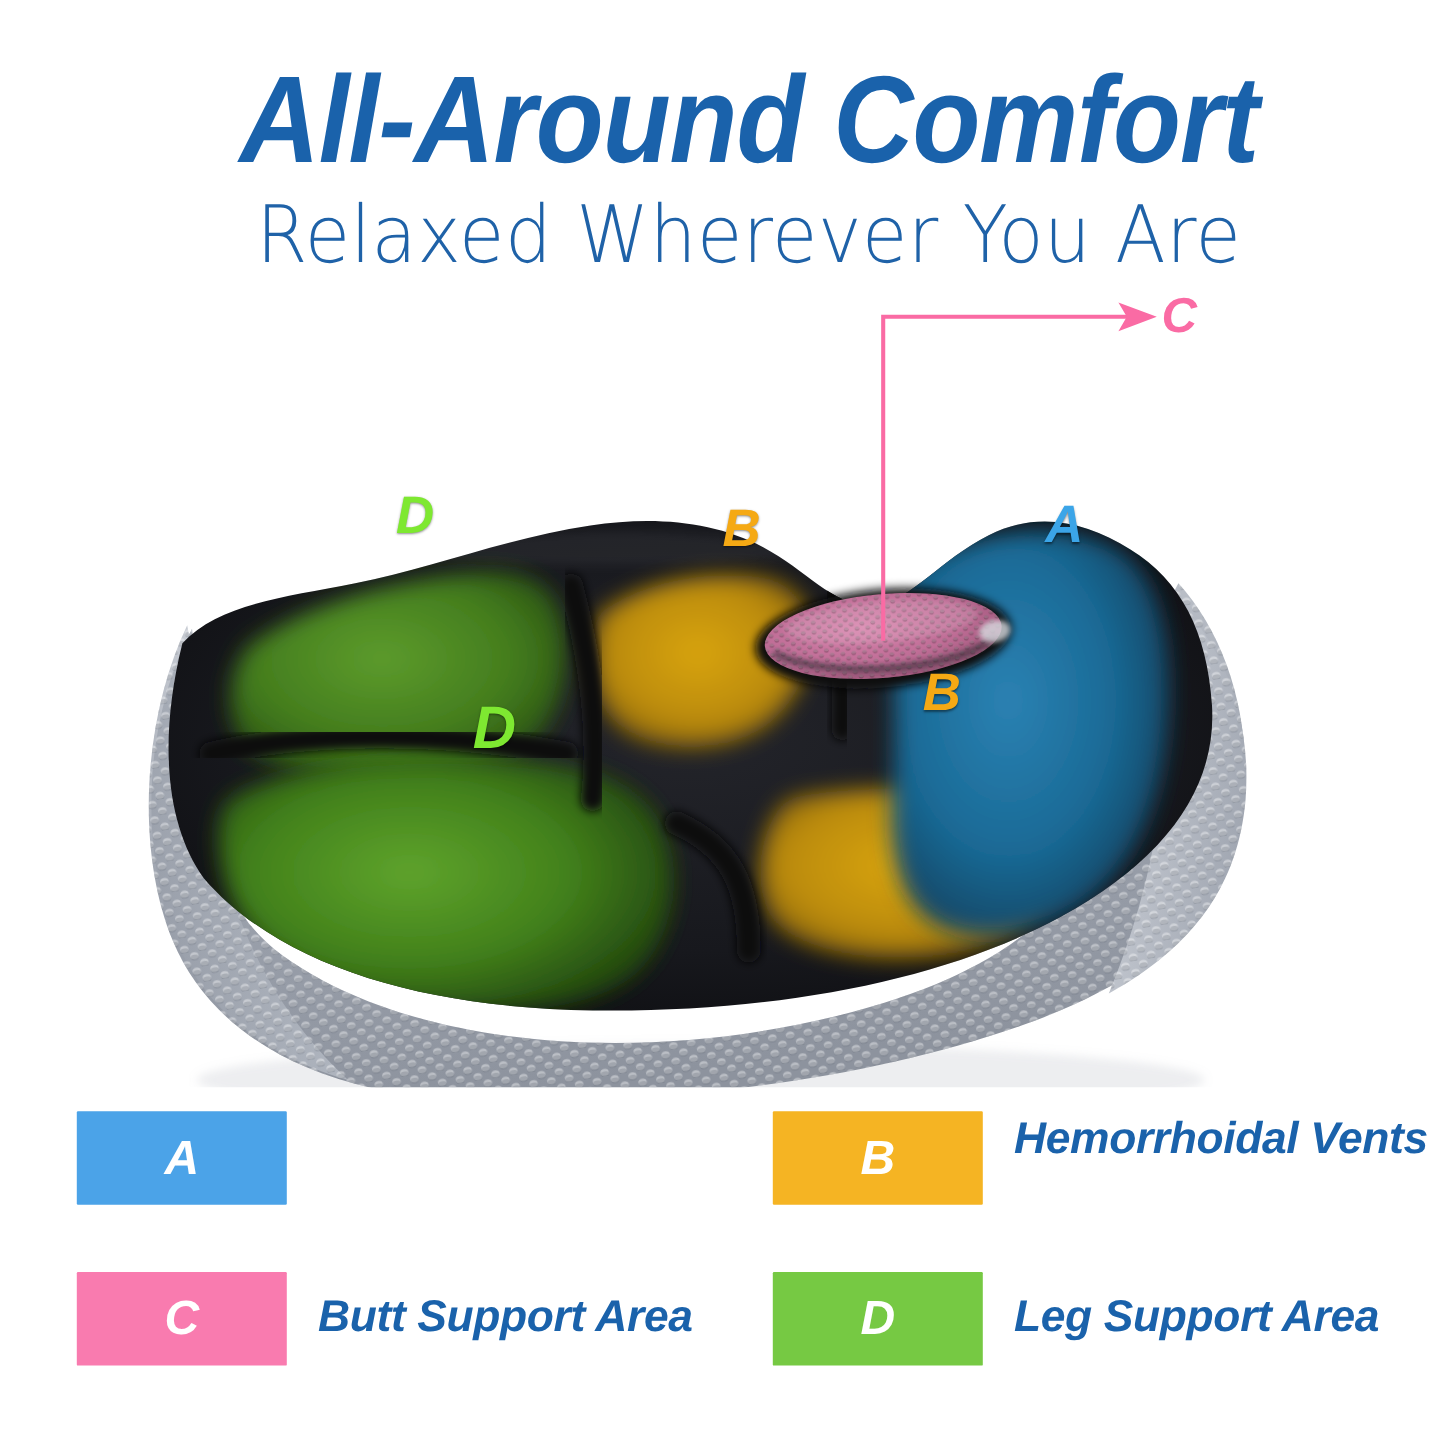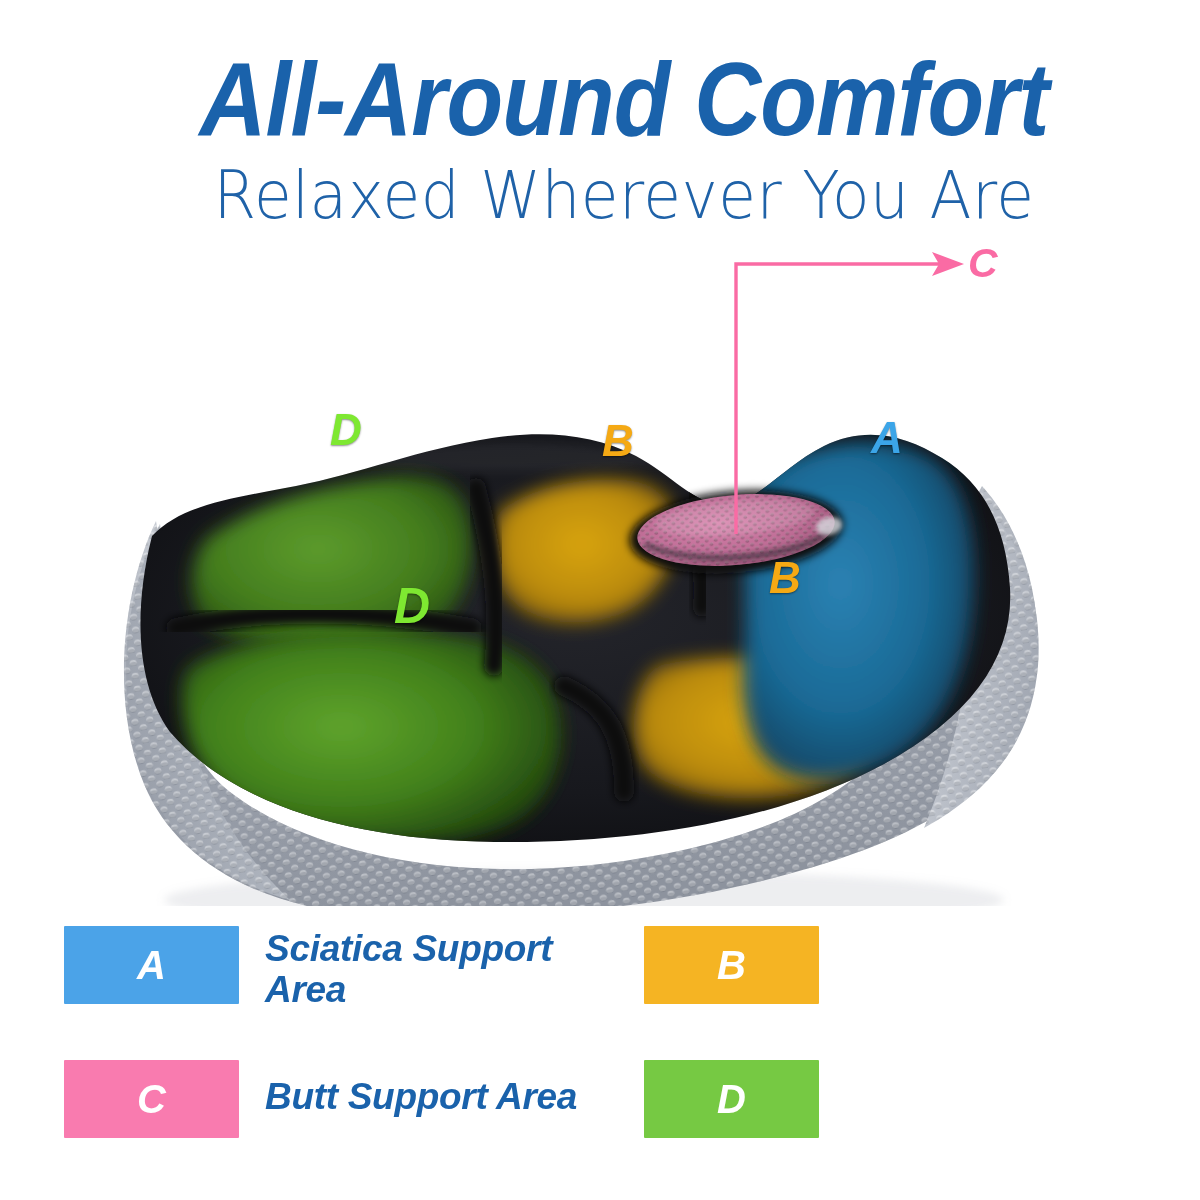--- a/index.html
+++ b/index.html
@@ -388,36 +388,37 @@
 
     <div class="callout-label" style="left:944px; top:7px;">C</div>
   </div>
 
   <div id="legend">
 
     <div class="legend-item r1 c1">
       <div class="legend-swatch" style="background:#4ba3e8;">
         <span>A</span>
       </div>
-      <div class="legend-text">Sciatica Support Area</div>
     </div>
 
     <div class="legend-item r1 c2">
       <div class="legend-swatch" style="background:#f5b423;">
         <span>B</span>
       </div>
+      <div class="legend-text">Hemorrhoidal Vents</div>
     </div>
 
     <div class="legend-item r2 c1">
       <div class="legend-swatch" style="background:#f97baf;">
         <span>C</span>
       </div>
       <div class="legend-text">Butt Support Area</div>
     </div>
 
     <div class="legend-item r2 c2">
       <div class="legend-swatch" style="background:#76c943;">
         <span>D</span>
       </div>
+      <div class="legend-text">Leg Support Area</div>
     </div>
 
   </div>
 </div>
 
 </body></html>

